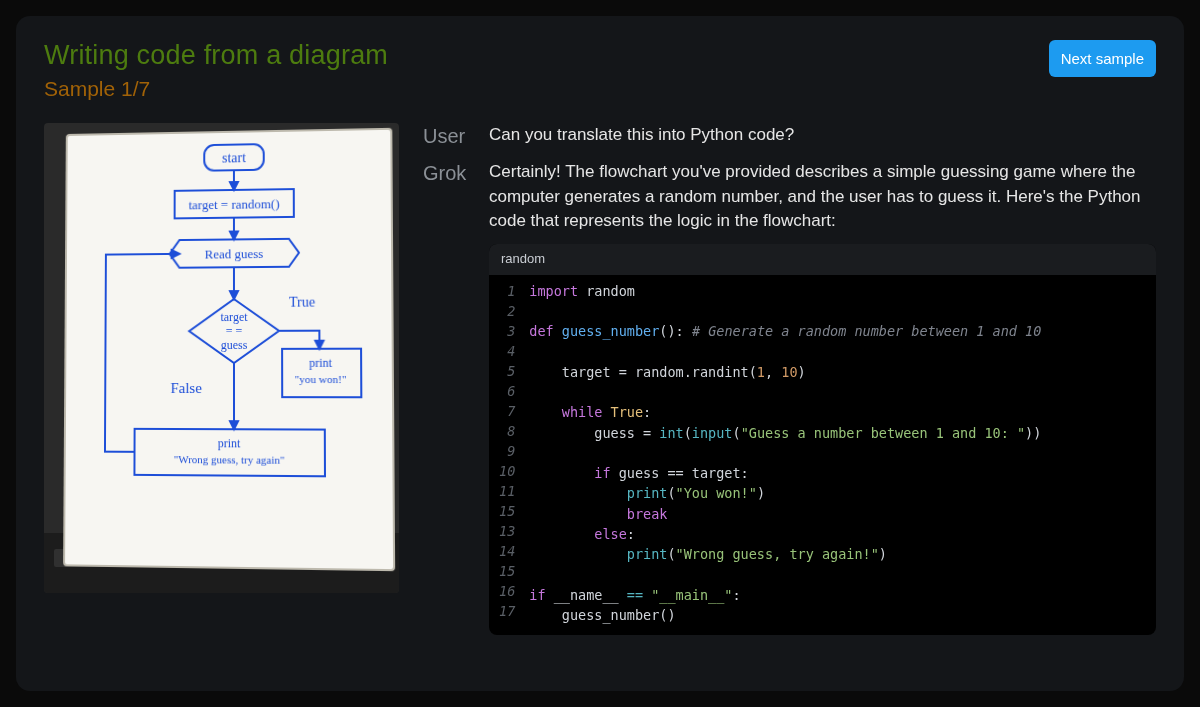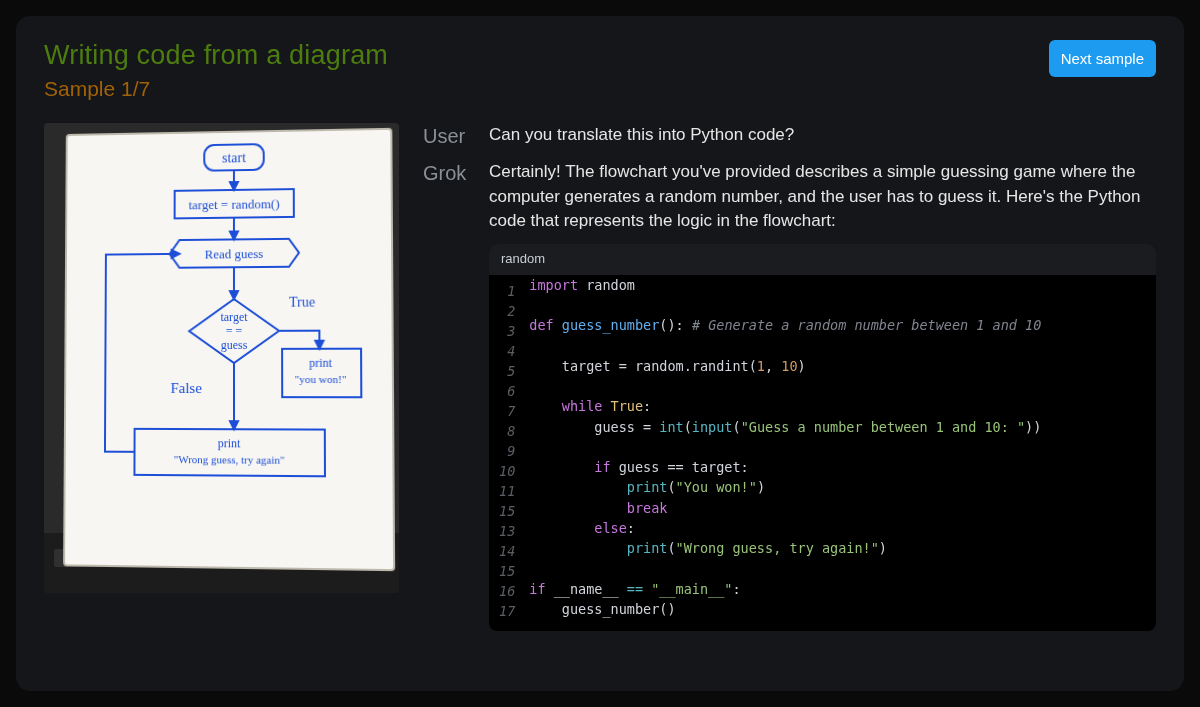--- a/index.html
+++ b/index.html
@@ -91,21 +91,21 @@
   .code-body { display:flex; font-family: ui-monospace, Menlo, Consolas, monospace; font-size:13.5px; line-height:1.5; }
   .gutter {
     text-align:right;
     color:#5a5f66;
     padding:6px 8px 10px 10px;
     user-select:none;
     font-style: italic;
   }
   .gutter div { height:20px; }
   pre.code {
-    padding:0 14px 10px 6px;
+    padding:6px 14px 10px 6px;
     color:#d1d5db;
     white-space:pre;
   }
   .k-import{color:#c678dd;} .k-def{color:#c678dd;} .k-while{color:#c678dd;} .k-if{color:#c678dd;} .k-else{color:#c678dd;} .k-break{color:#c678dd;}
   .fn{color:#61afef;} .name{color:#e5c07b;} .str{color:#98c379;} .num{color:#d19a66;} .cm{color:#7f848e; font-style:italic;} .builtin{color:#56b6c2;} .op{color:#56b6c2;}
   
   .wb-text{ font-family: "Comic Sans MS", "Segoe Script", cursive; fill:#1d4ed8; }
 </style>
 </head>
 <body>

